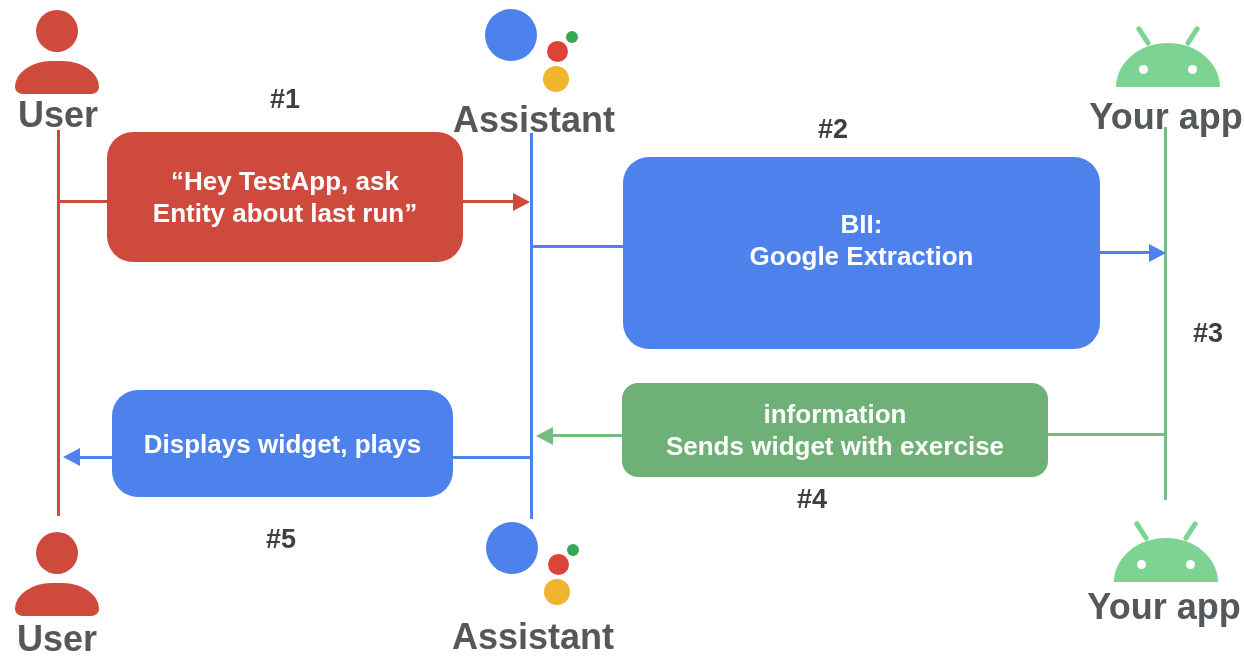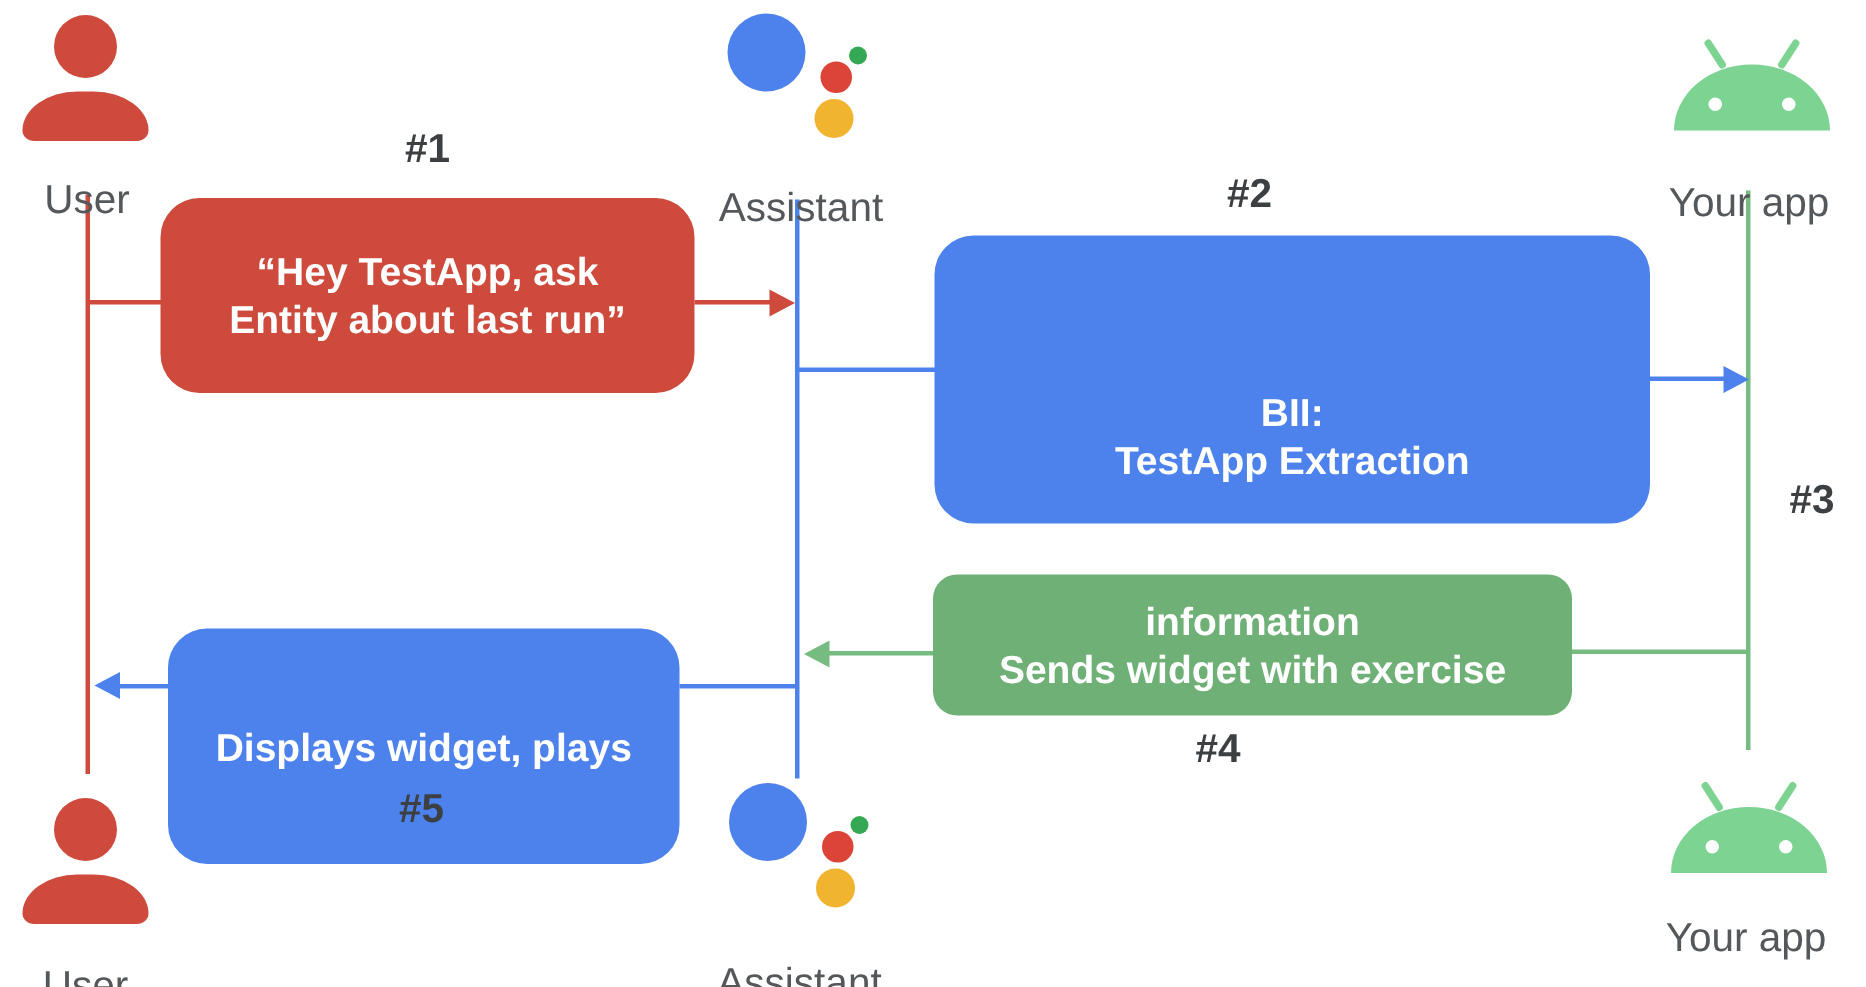--- a/index.html
+++ b/index.html
@@ -23,22 +23,22 @@
   .arrow-l.green{border-right:17px solid var(--green-line);}
   
   .box{position:absolute;display:flex;flex-direction:column;justify-content:center;
     align-items:center;color:#ffffff;font-weight:bold;font-size:26px;line-height:32px;
     text-align:center;border-radius:26px;box-sizing:border-box;}
   .box span{display:block;white-space:nowrap;}
   .box.red{background:var(--red);}
   .box.blue{background:var(--blue);}
   .box.green{background:var(--green-box);border-radius:16px;}
   
-  .actor-label{position:absolute;transform:translateX(-50%);font-weight:normal;
-    font-size:27px;color:var(--label-gray);white-space:nowrap;margin-top:24px;}
+  .actor-label{position:absolute;transform:translateX(-50%);font-weight:bold;
+    font-size:36px;color:var(--label-gray);white-space:nowrap;}
   .step-num{position:absolute;transform:translateX(-50%);font-weight:bold;
     font-size:27px;color:var(--number-gray);white-space:nowrap;}
   
   .person{position:absolute;width:84px;height:85px;}
   .p-head{position:absolute;left:21px;top:0;width:42px;height:42px;border-radius:50%;
     background:var(--red);}
   .p-body{position:absolute;left:0;top:51px;width:84px;height:33px;background:var(--red);
     border-radius:42px 42px 9px 9px / 30px 30px 8px 8px;}
   
   .assist{position:absolute;width:115px;height:88px;}
@@ -98,40 +98,40 @@
   <div class="hline red-bg" style="left:58px;top:200px;width:50px;"></div>
   <div class="box red" style="left:107px;top:132px;width:356px;height:130px;">
     <span>“Hey TestApp, ask</span>
     <span>Entity about last run”</span>
   </div>
   <div class="hline red-bg" style="left:463px;top:200px;width:51px;"></div>
   <div class="arrow-r red" style="left:513px;top:193px;"></div>
 
   <div class="step-num" style="left:833px;top:114px;">#2</div>
   <div class="hline blue-bg" style="left:532px;top:245px;width:92px;"></div>
-  <div class="box blue" style="left:623px;top:157px;width:477px;height:192px;padding-bottom:26px;justify-content:flex-end;">
+  <div class="box blue" style="left:623px;top:157px;width:477px;height:192px;padding-bottom:26px;">
     <span>BII:</span>
-    <span>TestApp Extraction</span>
+    <span>Google Extraction</span>
   </div>
   <div class="hline blue-bg" style="left:1100px;top:251px;width:50px;"></div>
   <div class="arrow-r blue" style="left:1149px;top:244px;"></div>
 
   <div class="step-num" style="left:1208px;top:318px;">#3</div>
 
   <div class="hline greenline-bg" style="left:1048px;top:433px;width:117px;"></div>
   <div class="box green" style="left:622px;top:383px;width:426px;height:94px;">
     <span>information</span>
     <span>Sends widget with exercise</span>
   </div>
   <div class="hline greenline-bg" style="left:552px;top:434px;width:70px;"></div>
   <div class="arrow-l green" style="left:536px;top:427px;"></div>
   <div class="step-num" style="left:812px;top:484px;">#4</div>
 
   <div class="hline blue-bg" style="left:453px;top:456px;width:78px;"></div>
-  <div class="box blue" style="left:112px;top:390px;width:341px;height:157px;margin-top:29px;">
+  <div class="box blue" style="left:112px;top:390px;width:341px;height:107px;">
     <span>Displays widget, plays</span>
   </div>
   <div class="hline blue-bg" style="left:80px;top:456px;width:33px;"></div>
   <div class="arrow-l blue" style="left:63px;top:448px;"></div>
   <div class="step-num" style="left:281px;top:524px;">#5</div>
 
   <div class="person" style="left:15px;top:532px;">
     <div class="p-head"></div>
     <div class="p-body"></div>
   </div>

